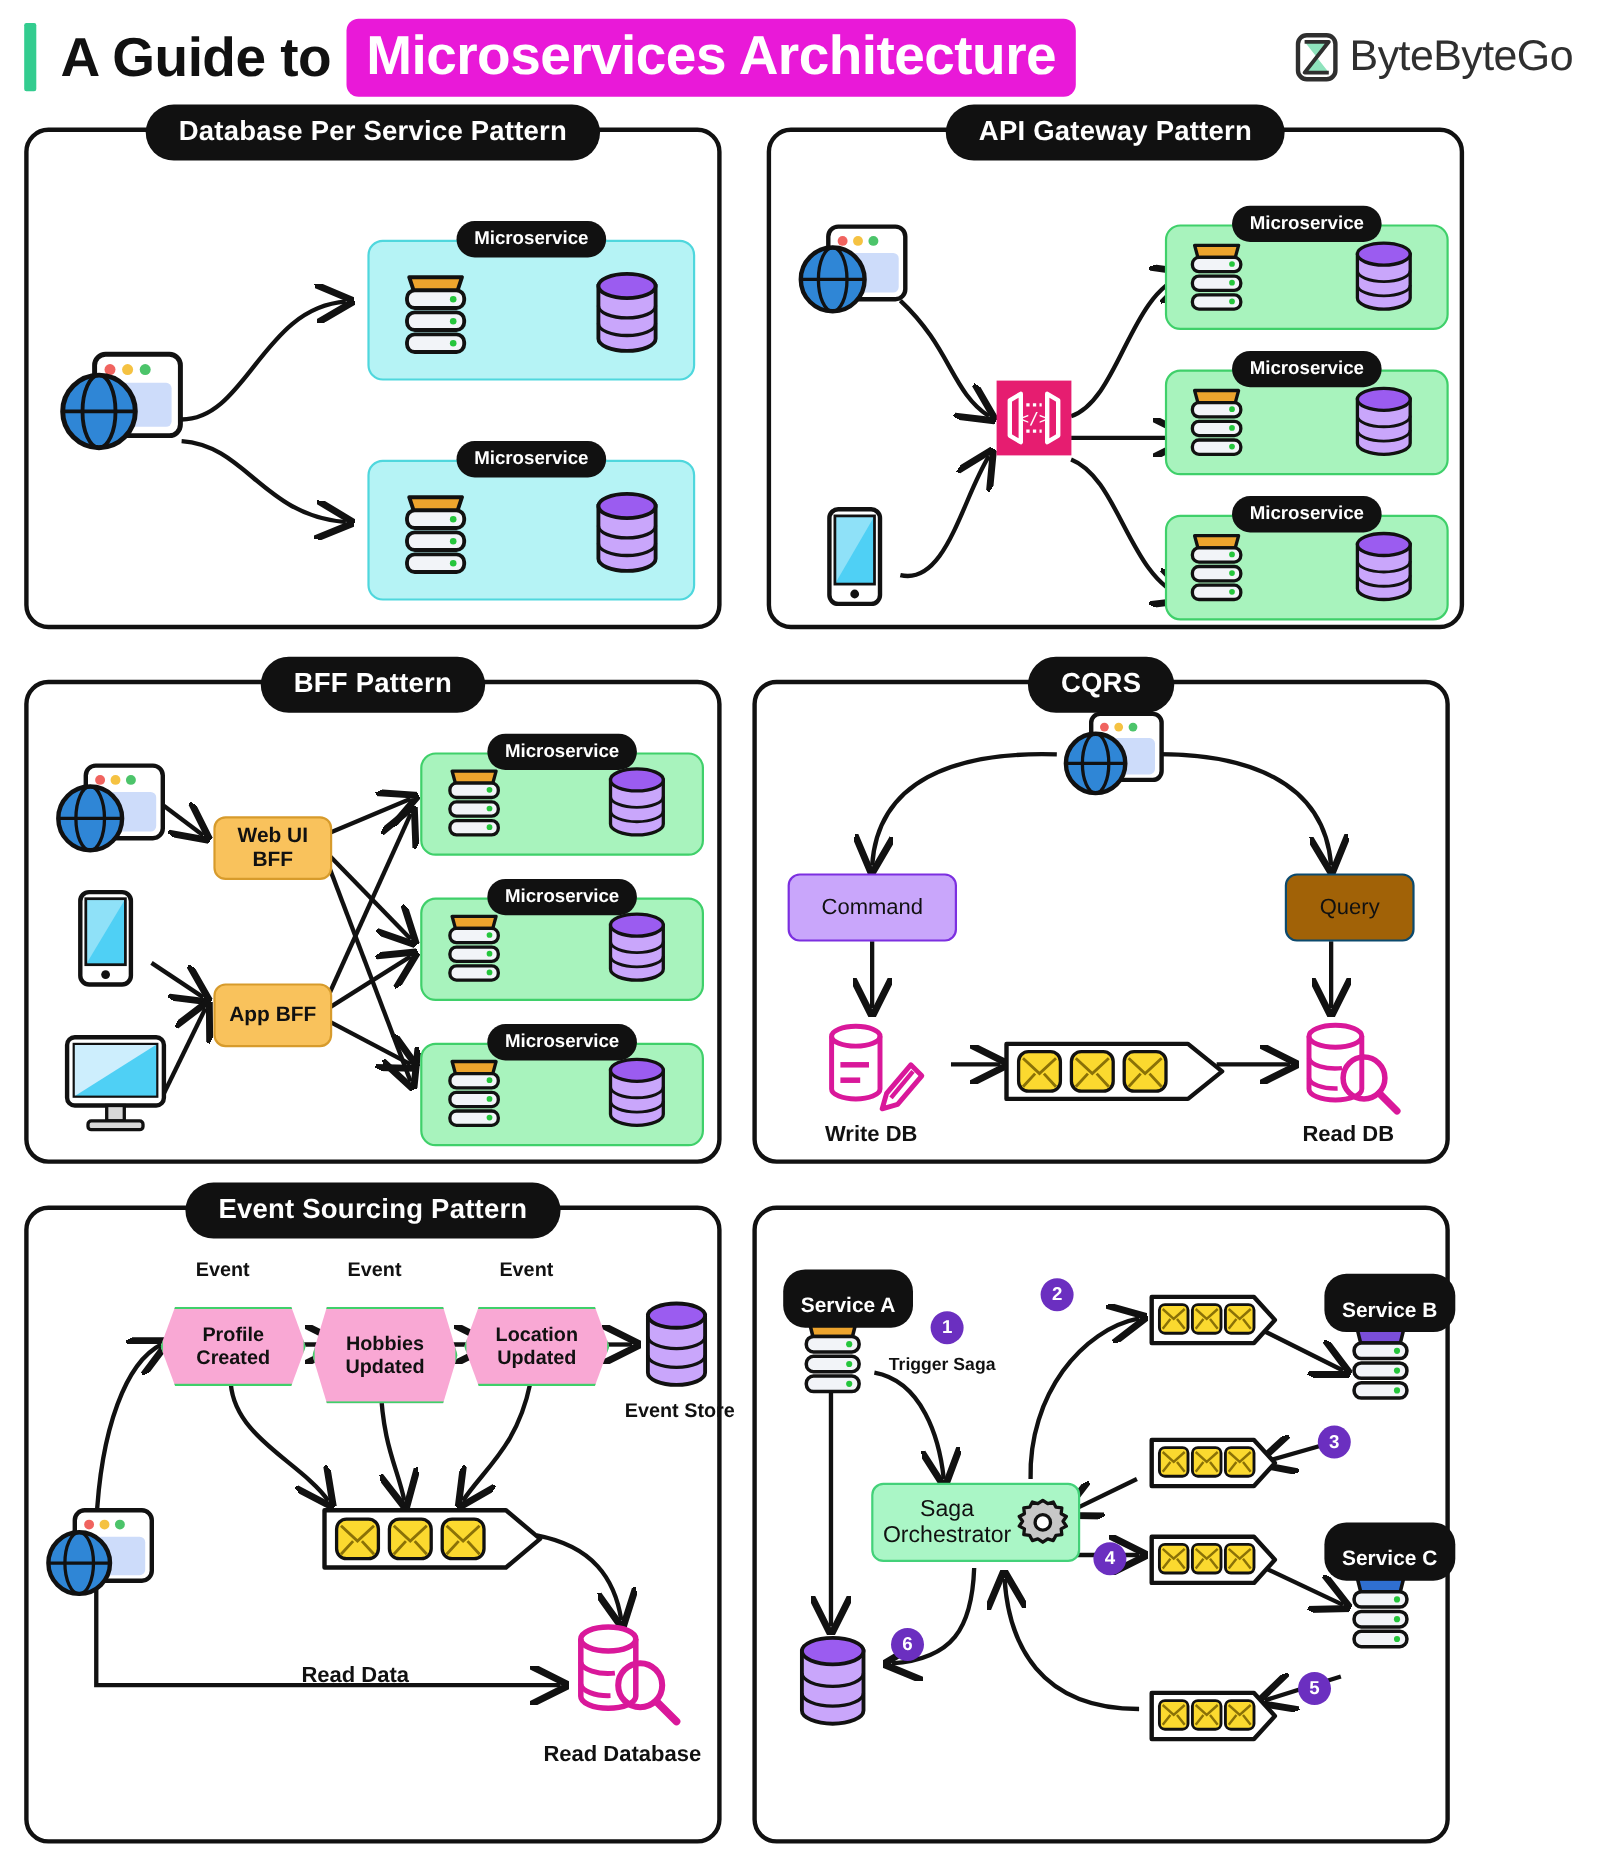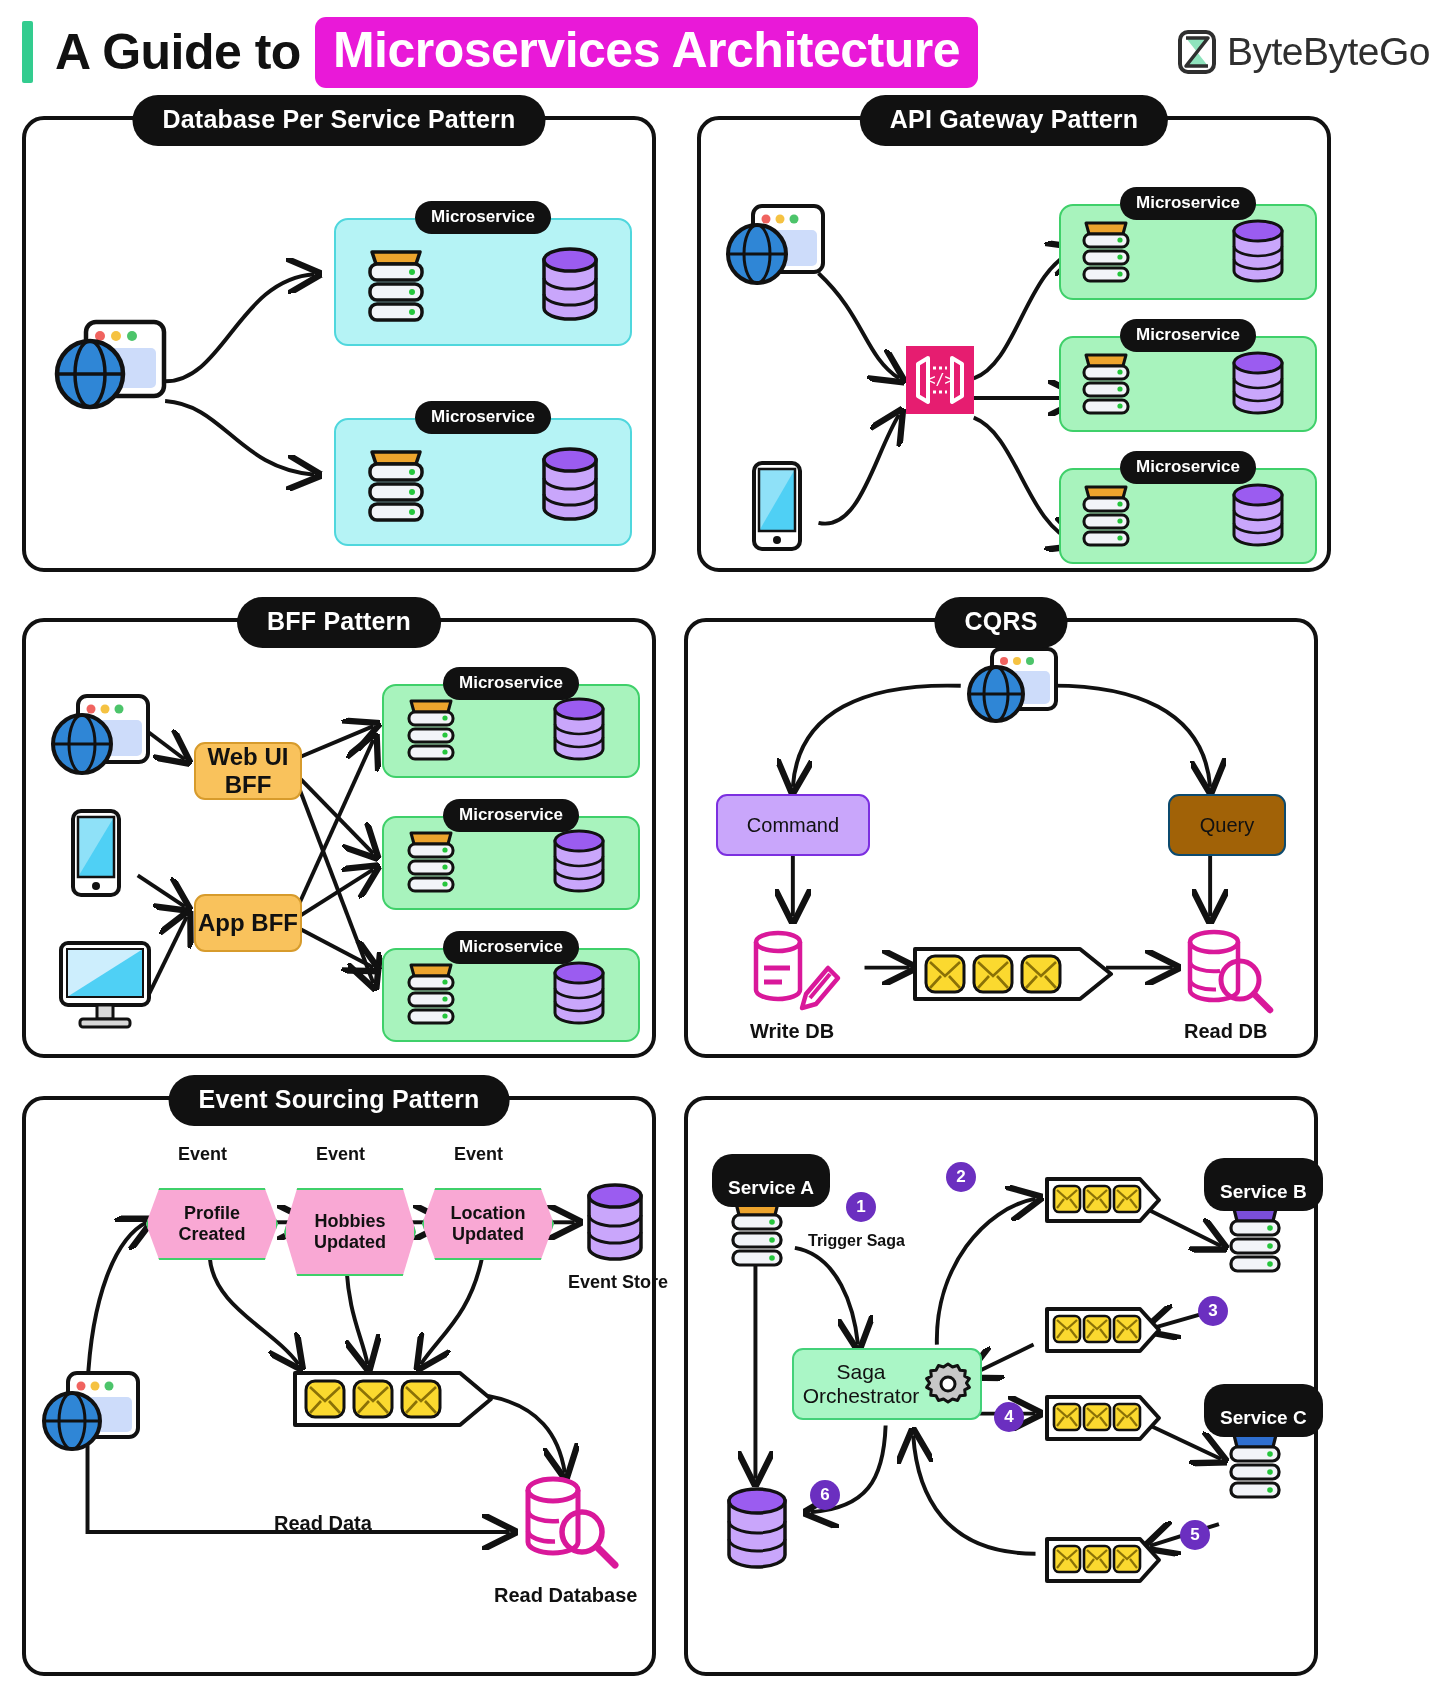--- a/index.html
+++ b/index.html
@@ -68,21 +68,21 @@
     font-size: 19px; font-weight: 700; padding: 23px 16px 8px 16px;
     white-space: nowrap; z-index: 7;
   }
 
   
   .pill {
     position: absolute; display: flex; align-items: center; justify-content: center;
     text-align: center; border-radius: 11px; font-weight: 700; z-index: 5;
     line-height: 1.15;
   }
-  .pill.orange { background: #f9c25c; border: 2px solid #d79b2c; color: #111; font-size: 24px; }
+  .pill.orange { background: #f9c25c; border: 2px solid #d79b2c; color: #111; font-size: 19px; }
   .pill.purple { background: #c9a6fb; border: 2px solid #7c2fe0; color: #111; font-size: 20px; font-weight:400; }
   .pill.pink   { background: #a16207; border: 2px solid #0c4a6e; color: #111; font-size: 20px; font-weight:400; }
   .pill.greensoft { background: #aaf6c6; border: 2px solid #43d179; color: #111; font-size: 21px; font-weight: 400; }
 
   
   .hexnode {
     position: absolute; background: #f9a8d4; border: 2px solid #3fd06a;
     display: flex; align-items: center; justify-content: center; text-align: center;
     font-size: 18px; font-weight: 700; color: #111; line-height: 1.15; z-index: 5;
     clip-path: polygon(10% 0%, 90% 0%, 100% 50%, 90% 100%, 10% 100%, 0% 50%);

